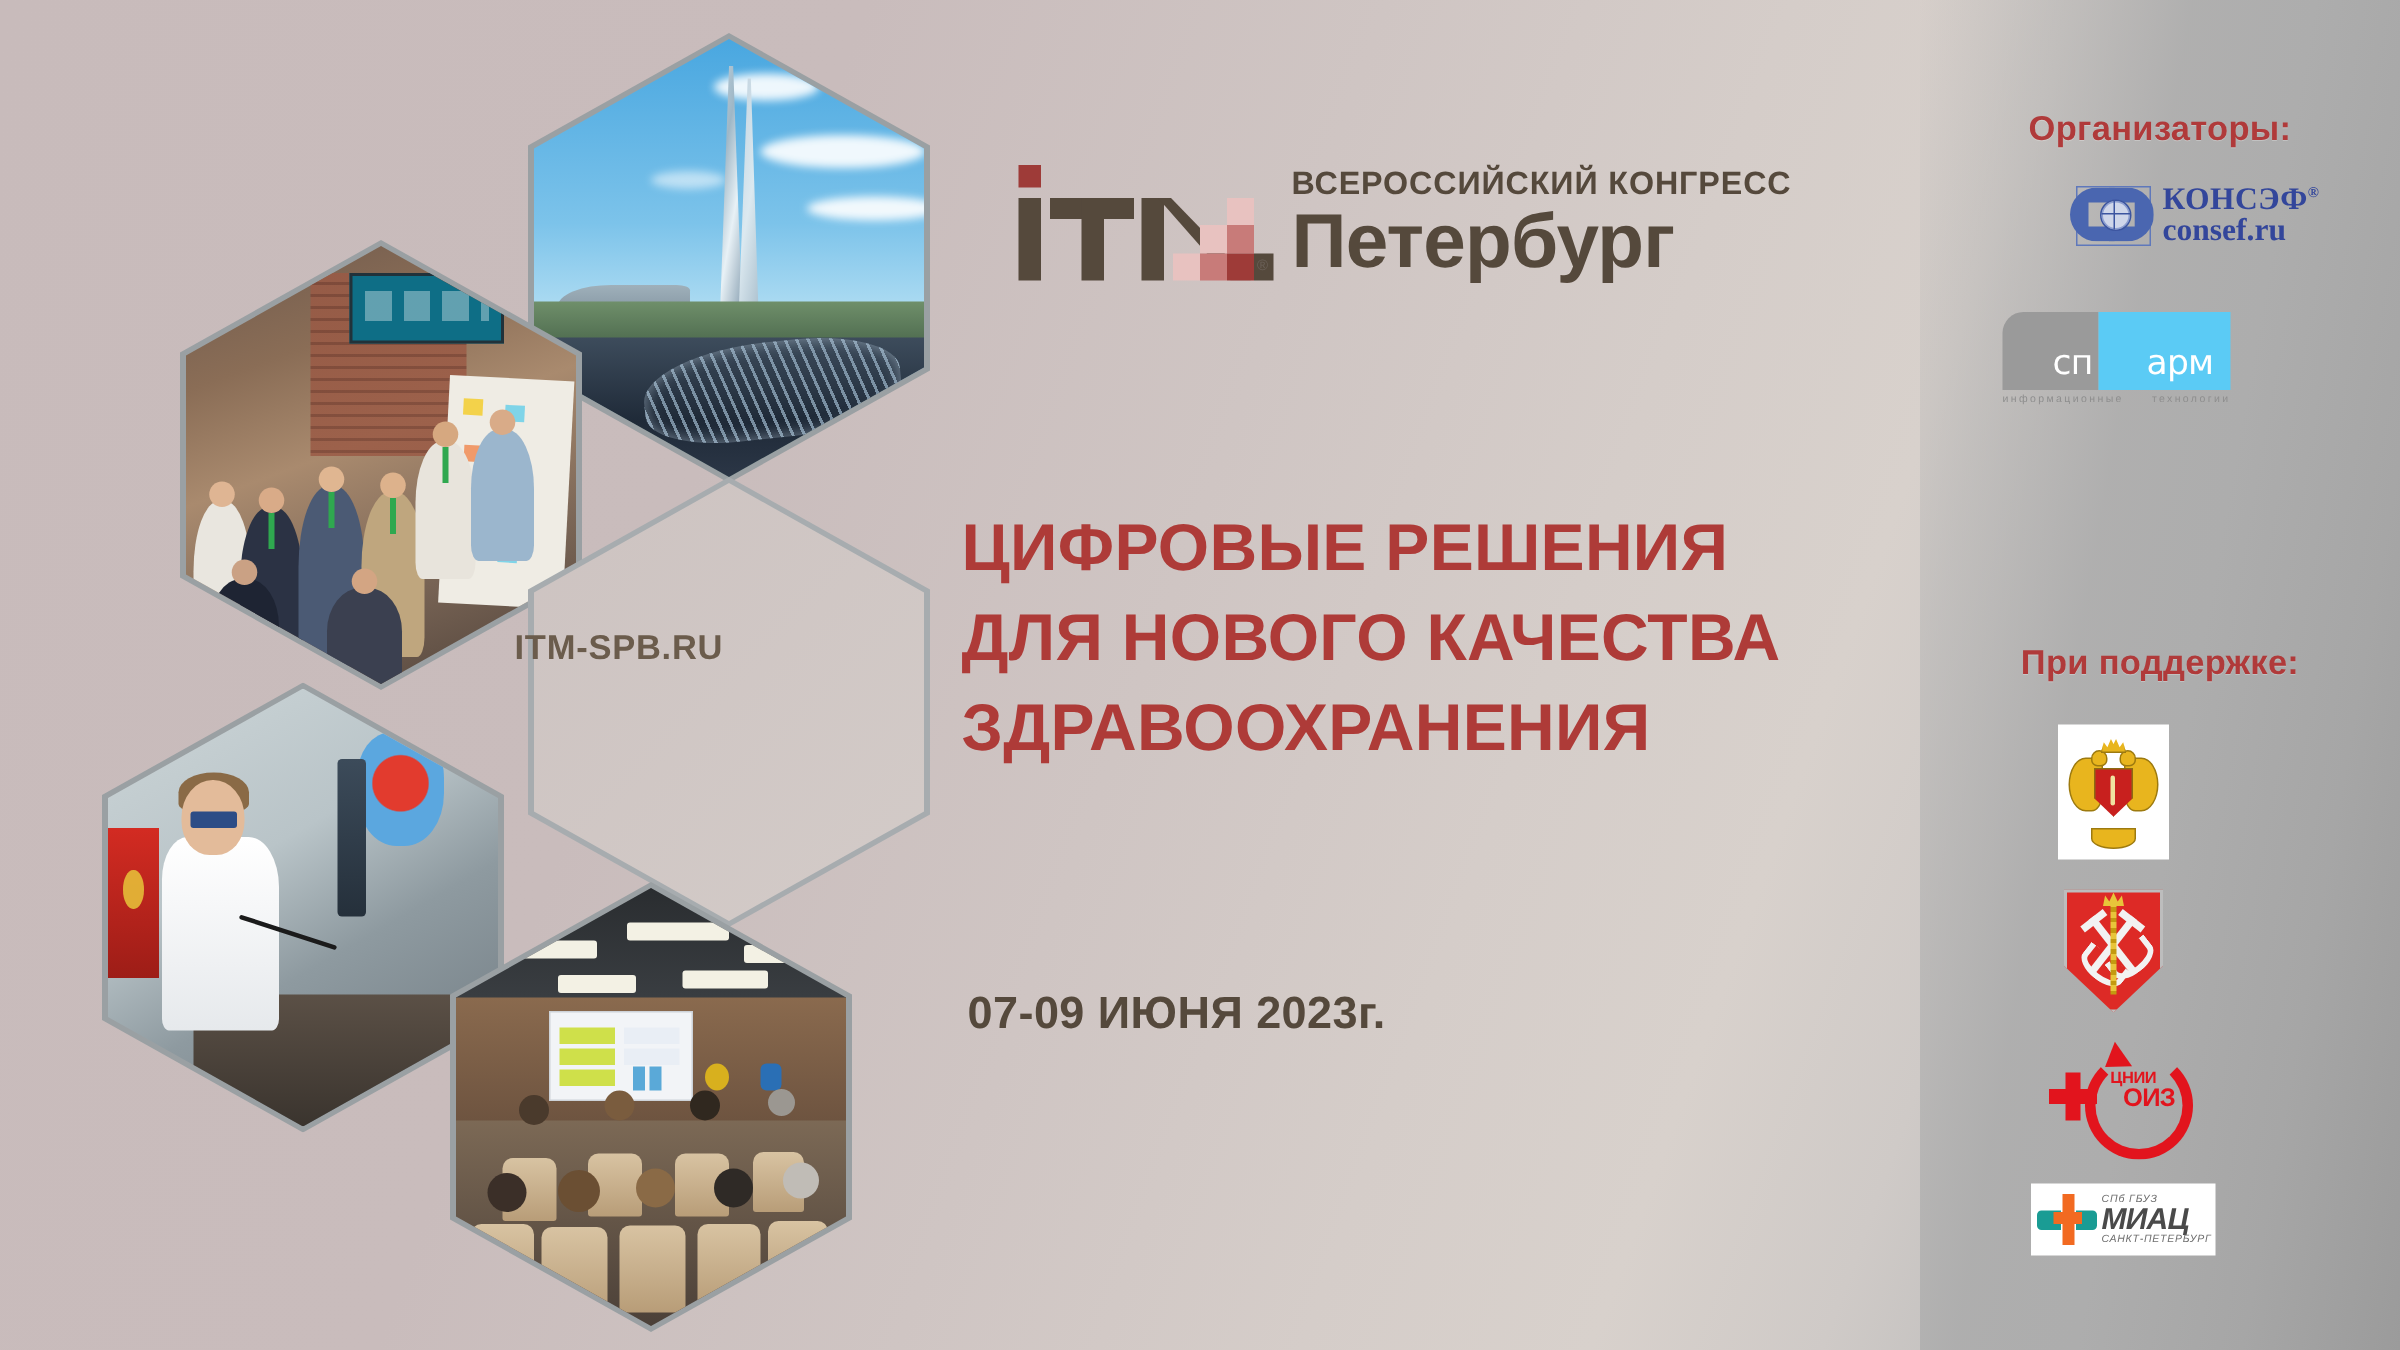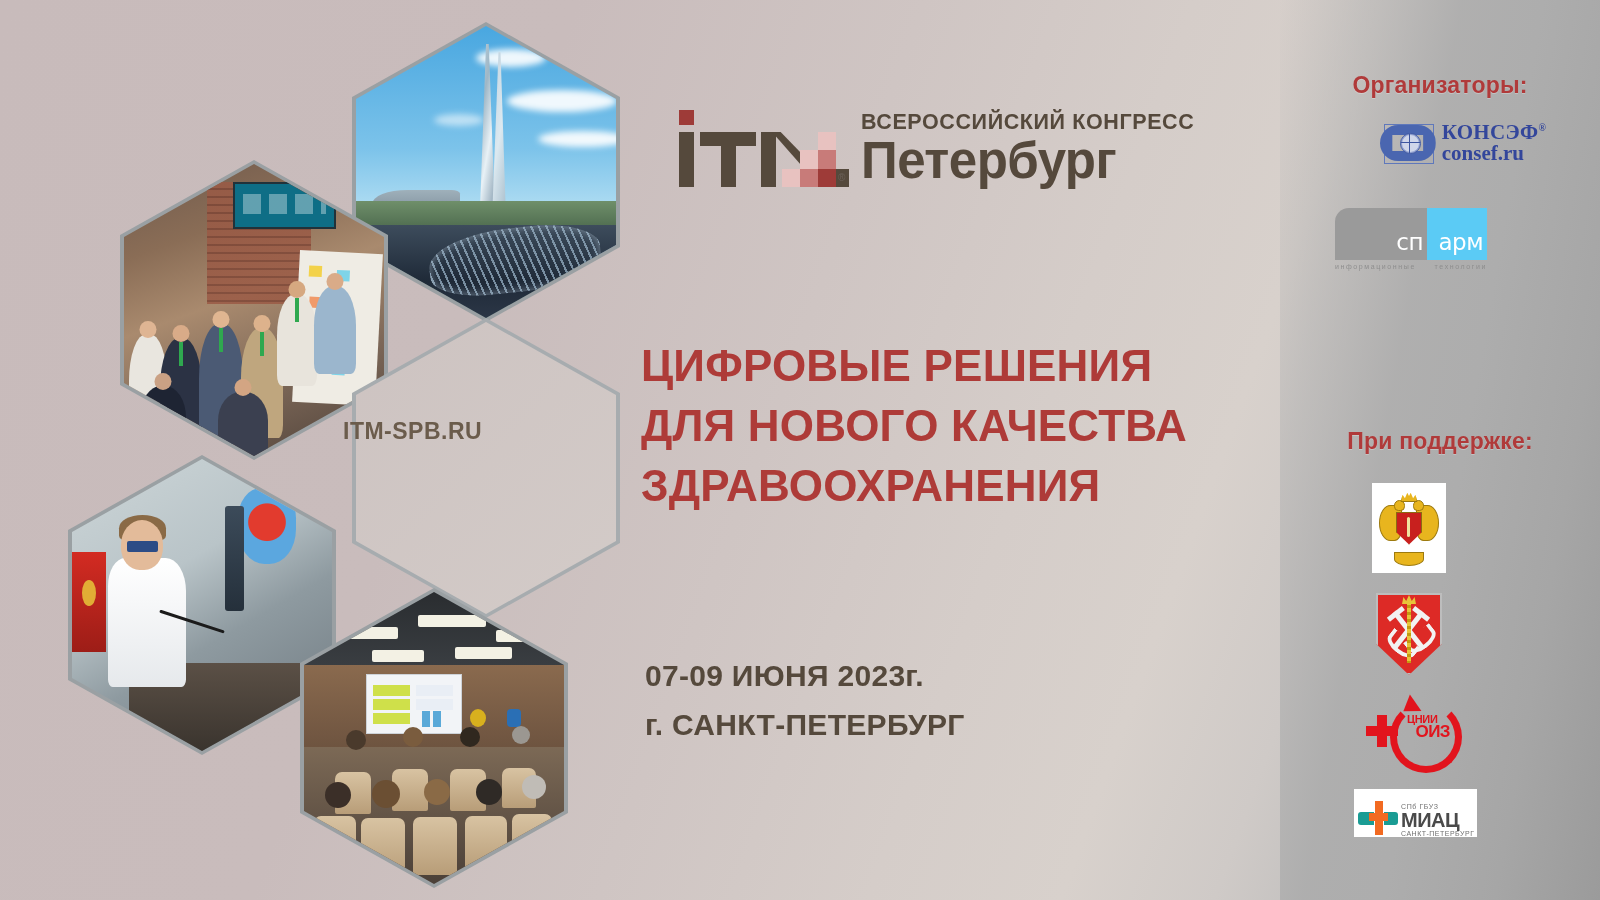--- a/index.html
+++ b/index.html
@@ -82,21 +82,21 @@
 
   
   #logo-sparm { top: 198px; left: 1331px; width: 160px; height: 82px; flex-direction: column; }
   .sparm-row { display: flex; height: 52px; width: 152px; }
   .sparm-gray {
     flex: 1; background: #9a9a9a; border-radius: 14px 0 0 0;
     position: relative; display: flex; align-items: flex-end; justify-content: flex-end;
   }
   .sparm-blue {
     width: 60px; background: #5bcbf5;
-    position: relative; display: flex; align-items: flex-end; justify-content: flex-end;
+    position: relative; display: flex; align-items: flex-end; justify-content: flex-start; padding-left: 28px;
   }
   .sparm-gray span, .sparm-blue span {
     color: #fff; font-size: 23px; line-height: 1; padding: 0 4px 6px 4px;
     font-family: "DejaVu Sans", sans-serif; letter-spacing: -.5px;
   }
   .sparm-sub {
     width: 152px; display: flex; justify-content: space-between;
     font-size: 7px; color: #8e8e8e; letter-spacing: 1.6px; padding-top: 3px;
   }
 
@@ -201,21 +201,21 @@
   .cnii-cross::before { content:""; position:absolute; left:11px; top:0; width:10px; height:32px; background:#e2141d; }
   .cnii-cross::after  { content:""; position:absolute; top:11px; left:0; width:32px; height:10px; background:#e2141d; }
   .cnii-text {
     position: absolute; right: 12px; top: 17px; color:#e2141d; font-weight: bold; line-height: .95; text-align:center;
   }
   .cnii-text .t1 { font-size: 11px; letter-spacing: -.3px; }
   .cnii-text .t2 { font-size: 17px; letter-spacing: -.5px; margin-left: 21px; }
 
   
   #logo-miac { top: 788px; left: 1353px; width: 125px; height: 50px; }
-  .miac-card { width: 123px; height: 48px; background:#fff; display:flex; align-items:flex-end; padding-left: 4px; box-sizing:border-box; }
+  .miac-card { width: 123px; height: 48px; background:#fff; display:flex; align-items:center; padding-left: 4px; box-sizing:border-box;font-style:italic; }
   .miac-mark { position: relative; width: 40px; height: 38px; flex: none; }
   .miac-mark .teal-l { position:absolute; left:0; top:13px; width:16px; height:13px; background:#1a9c94; border-radius: 3px 0 0 3px; }
   .miac-mark .teal-r { position:absolute; right:0; top:13px; width:14px; height:13px; background:#1a9c94; border-radius: 0 3px 3px 0; }
   .miac-mark .cross { position:absolute; left:11px; top:2px; width:19px; height:34px; }
   .miac-mark .cross::before { content:""; position:absolute; left:6px; top:0; width:8px; height:34px; background:#f26a21; }
   .miac-mark .cross::after  { content:""; position:absolute; top:12px; left:0; width:19px; height:8px; background:#f26a21; }
   .miac-text { margin-left: 3px; line-height: 1; }
   .miac-text .m1 { font-size: 7px; color:#6f6f6f; letter-spacing: .6px; }
   .miac-text .m2 { font-size: 20px; font-weight: bold; color:#4a4a4a; letter-spacing: -.5px; }
   .miac-text .m3 { font-size: 7px; color:#6f6f6f; letter-spacing: .5px; }
@@ -493,21 +493,20 @@
   </div>
 
   <div id="headline">
     <div>ЦИФРОВЫЕ РЕШЕНИЯ</div>
     <div>ДЛЯ НОВОГО КАЧЕСТВА</div>
     <div>ЗДРАВООХРАНЕНИЯ</div>
   </div>
 
   <div id="meta">
     <div>07-09 ИЮНЯ 2023г.</div>
-    <div>г. САНКТ-ПЕТЕРБУРГ</div>
   </div>
 
   <div class="rail">
     <div class="rail-title" id="org-title">Организаторы:</div>
     <div class="rail-title" id="sup-title">При поддержке:</div>
   </div>
 
   <div class="logo-slot" id="logo-konsef">
     <div class="konsef-wrap">
       <div class="konsef-mark">

